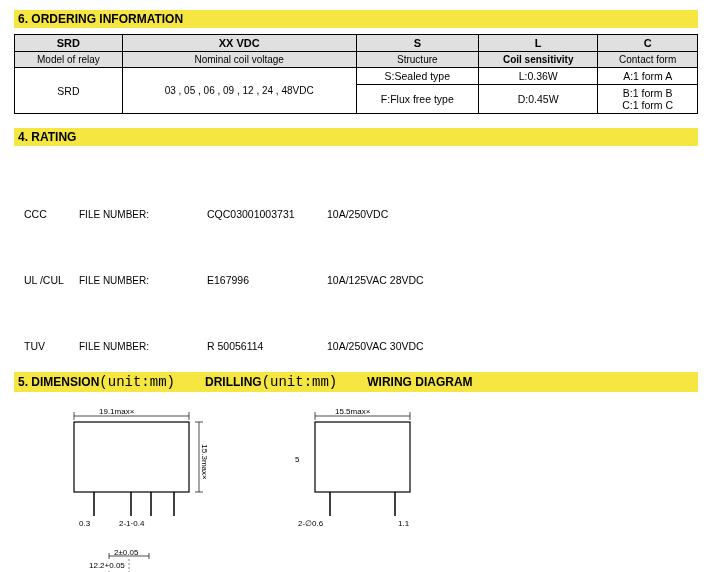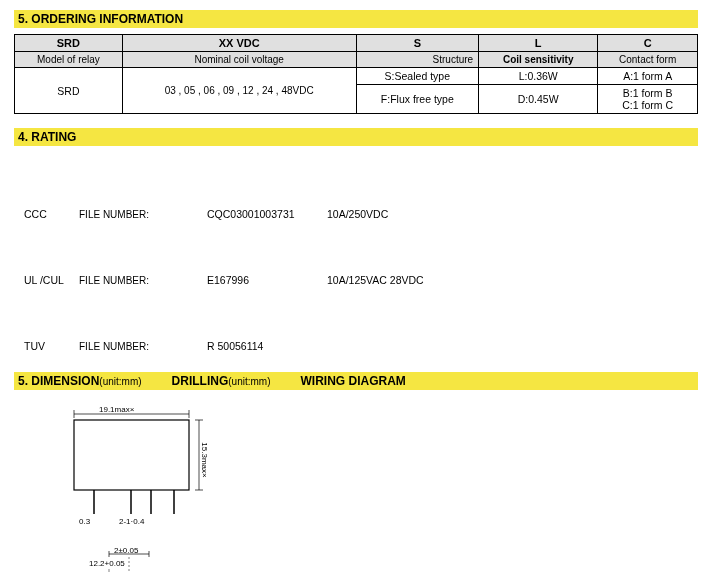--- a/index.html
+++ b/index.html
@@ -79,55 +79,56 @@
       background: #f5e642;
       font-weight: bold;
       font-size: 12px;
       padding: 2px 4px;
       display: flex;
       align-items: center;
       gap: 30px;
       margin-bottom: 8px;
     }
     .section5-header .sub {
-      font-size: 10px;
+      font-size: 14px;
       font-weight: normal;
+      font-family: Liberation Mono, monospace;
     }
 
     
     svg text {
       font-family: Arial, sans-serif;
       font-size: 8px;
       fill: #000;
     }
     svg line, svg rect, svg path, svg polyline {
       stroke: #000;
       fill: none;
     }
   </style>
 </head>
 <body>
 
 <div id="section3">
   <div class="section-header">
-    <span>5. ORDERING INFORMATION</span>
+    <span>6. ORDERING INFORMATION</span>
   </div>
   <table class="ordering">
     <thead>
       <tr class="header-row">
         <th>SRD</th>
         <th>XX VDC</th>
         <th>S</th>
         <th>L</th>
         <th>C</th>
       </tr>
       <tr>
         <th style="font-weight:normal; font-size:10px;">Model of relay</th>
         <th style="font-weight:normal; font-size:10px;">Nominal coil voltage</th>
-        <th style="font-weight:normal; font-size:10px;text-align:right;">Structure</th>
+        <th style="font-weight:normal; font-size:10px;">Structure</th>
         <th style="font-weight:bold; font-size:10px;">Coil  sensitivity</th>
         <th style="font-weight:normal; font-size:10px;text-align:center;">Contact form</th>
       </tr>
     </thead>
     <tbody>
       <tr>
         <td rowspan="2">SRD</td>
         <td rowspan="2" style="font-size:10px;">03 , 05 , 06 , 09 , 12 , 24 ,  48VDC</td>
         <td>S:Sealed  type</td>
         <td>L:0.36W</td>
@@ -159,20 +160,21 @@
     <div class="rating-row">
       <span class="rating-label">UL /CUL</span>
       <span class="rating-file">FILE NUMBER:</span>
       <span class="rating-num">E167996</span>
       <span class="rating-spec">10A/125VAC 28VDC</span>
     </div>
     <div class="rating-row">
       <span class="rating-label">TUV</span>
       <span class="rating-file">FILE NUMBER:</span>
       <span class="rating-num">R 50056114</span>
+      <span class="rating-spec">10A/250VAC 30VDC</span>
     </div>
   </div>
 </div>
 
 <div id="section5">
   <div class="section5-header">
     <span>
       <strong>5. DIMENSION</strong><span class="sub">(unit:mm)</span>
     </span>
     <span>
@@ -206,20 +208,39 @@
 
         <line x1="107" y1="88" x2="107" y2="112" stroke="#000" stroke-width="1.5"></line>
 
         <line x1="130" y1="88" x2="130" y2="112" stroke="#000" stroke-width="1.5"></line>
 
         <text x="35" y="122" font-size="8">0.3</text>
         <text x="75" y="122" font-size="8">2-1·0.4</text>
       </svg>
     </div>
 
+    <div style="margin-left:20px;">
+      <svg width="160" height="130">
+
+        <line x1="25" y1="12" x2="120" y2="12" stroke="#000" stroke-width="0.7"></line>
+        <line x1="25" y1="8" x2="25" y2="16" stroke="#000" stroke-width="0.7"></line>
+        <line x1="120" y1="8" x2="120" y2="16" stroke="#000" stroke-width="0.7"></line>
+        <text x="45" y="10" font-size="8">15.5max×</text>
+
+        <rect x="25" y="18" width="95" height="70" stroke="#000" stroke-width="1.2" fill="none"></rect>
+
+        <text x="5" y="58" font-size="8">5</text>
+
+        <line x1="40" y1="88" x2="40" y2="112" stroke="#000" stroke-width="1.5"></line>
+        <line x1="105" y1="88" x2="105" y2="112" stroke="#000" stroke-width="1.5"></line>
+
+        <text x="8" y="122" font-size="8">2-∅0.6</text>
+        <text x="108" y="122" font-size="8">1.1</text>
+      </svg>
+    </div>
 
   </div>
 
   <div style="display:flex; gap:30px; padding: 0 20px 10px 20px; align-items:flex-start;flex-direction:column;">
 
     <div>
       <svg width="200" height="140">
 
         <line x1="75" y1="10" x2="115" y2="10" stroke="#000" stroke-width="0.7"></line>
         <line x1="75" y1="7" x2="75" y2="13" stroke="#000" stroke-width="0.7"></line>

